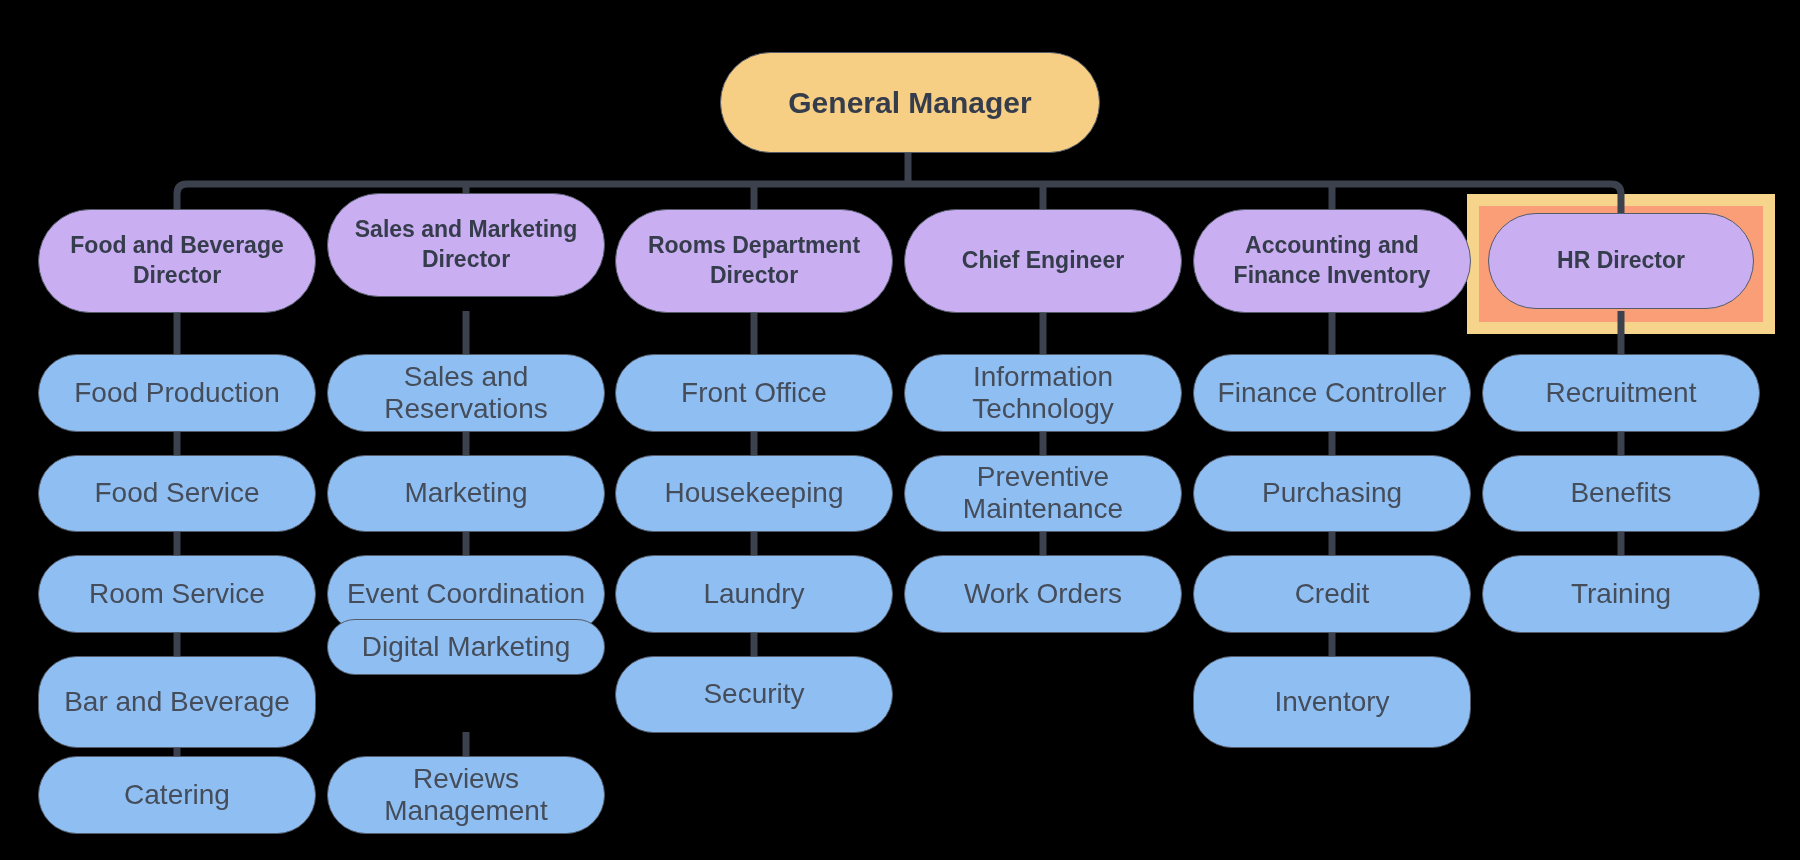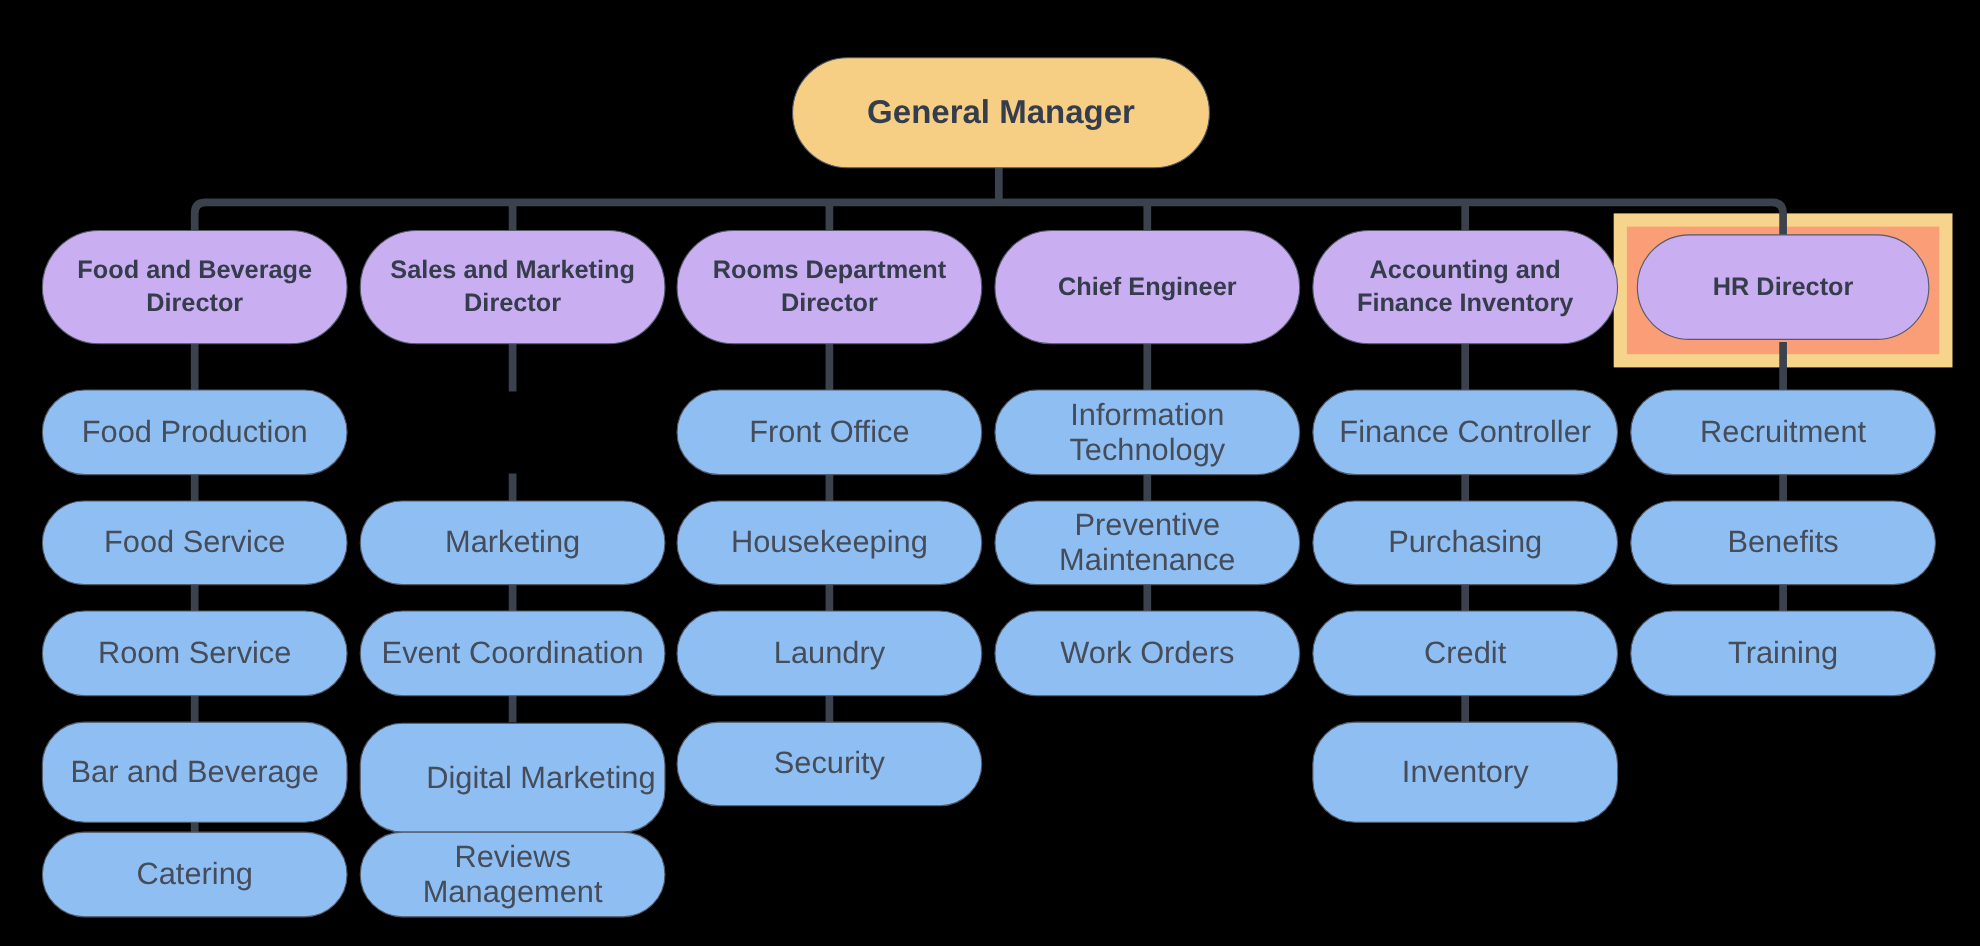--- a/index.html
+++ b/index.html
@@ -85,31 +85,34 @@
     </div>
     <div class="node department" style="left: 38px; top: 555px; width: 278px; height: 77.5px;">
       <span>Room Service</span>
     </div>
     <div class="node department" style="left: 38px; top: 655.5px; width: 278px; height: 92px;">
       <span>Bar and Beverage</span>
     </div>
     <div class="node department" style="left: 38px; top: 756px; width: 278px; height: 77.5px;">
       <span>Catering</span>
     </div>
-    <div class="node director" style="left: 327px; top: 209px; width: 278px; height: 104px;">
+    <div class="node director" style="left: 327px; top: 193px; width: 278px; height: 104px;">
       <span>Sales and Marketing
 Director</span>
+    </div>
+    <div class="node department" style="left: 327px; top: 354px; width: 278px; height: 77.5px;">
+      <span>Sales and Reservations</span>
     </div>
     <div class="node department" style="left: 327px; top: 454.5px; width: 278px; height: 77.5px;">
       <span>Marketing</span>
     </div>
     <div class="node department" style="left: 327px; top: 555px; width: 278px; height: 77.5px;">
       <span>Event Coordination</span>
     </div>
-    <div class="node department" style="left: 327px; top: 657px; width: 278px; height: 100px; justify-content: flex-end;">
+    <div class="node department" style="left: 327px; top: 619px; width: 278px; height: 56px;">
       <span>Digital Marketing</span>
     </div>
     <div class="node department" style="left: 327px; top: 756px; width: 278px; height: 77.5px;">
       <span>Reviews Management</span>
     </div>
     <div class="node director" style="left: 615px; top: 209px; width: 278px; height: 104px;">
       <span>Rooms Department
 Director</span>
     </div>
     <div class="node department" style="left: 615px; top: 354px; width: 278px; height: 77.5px;">

